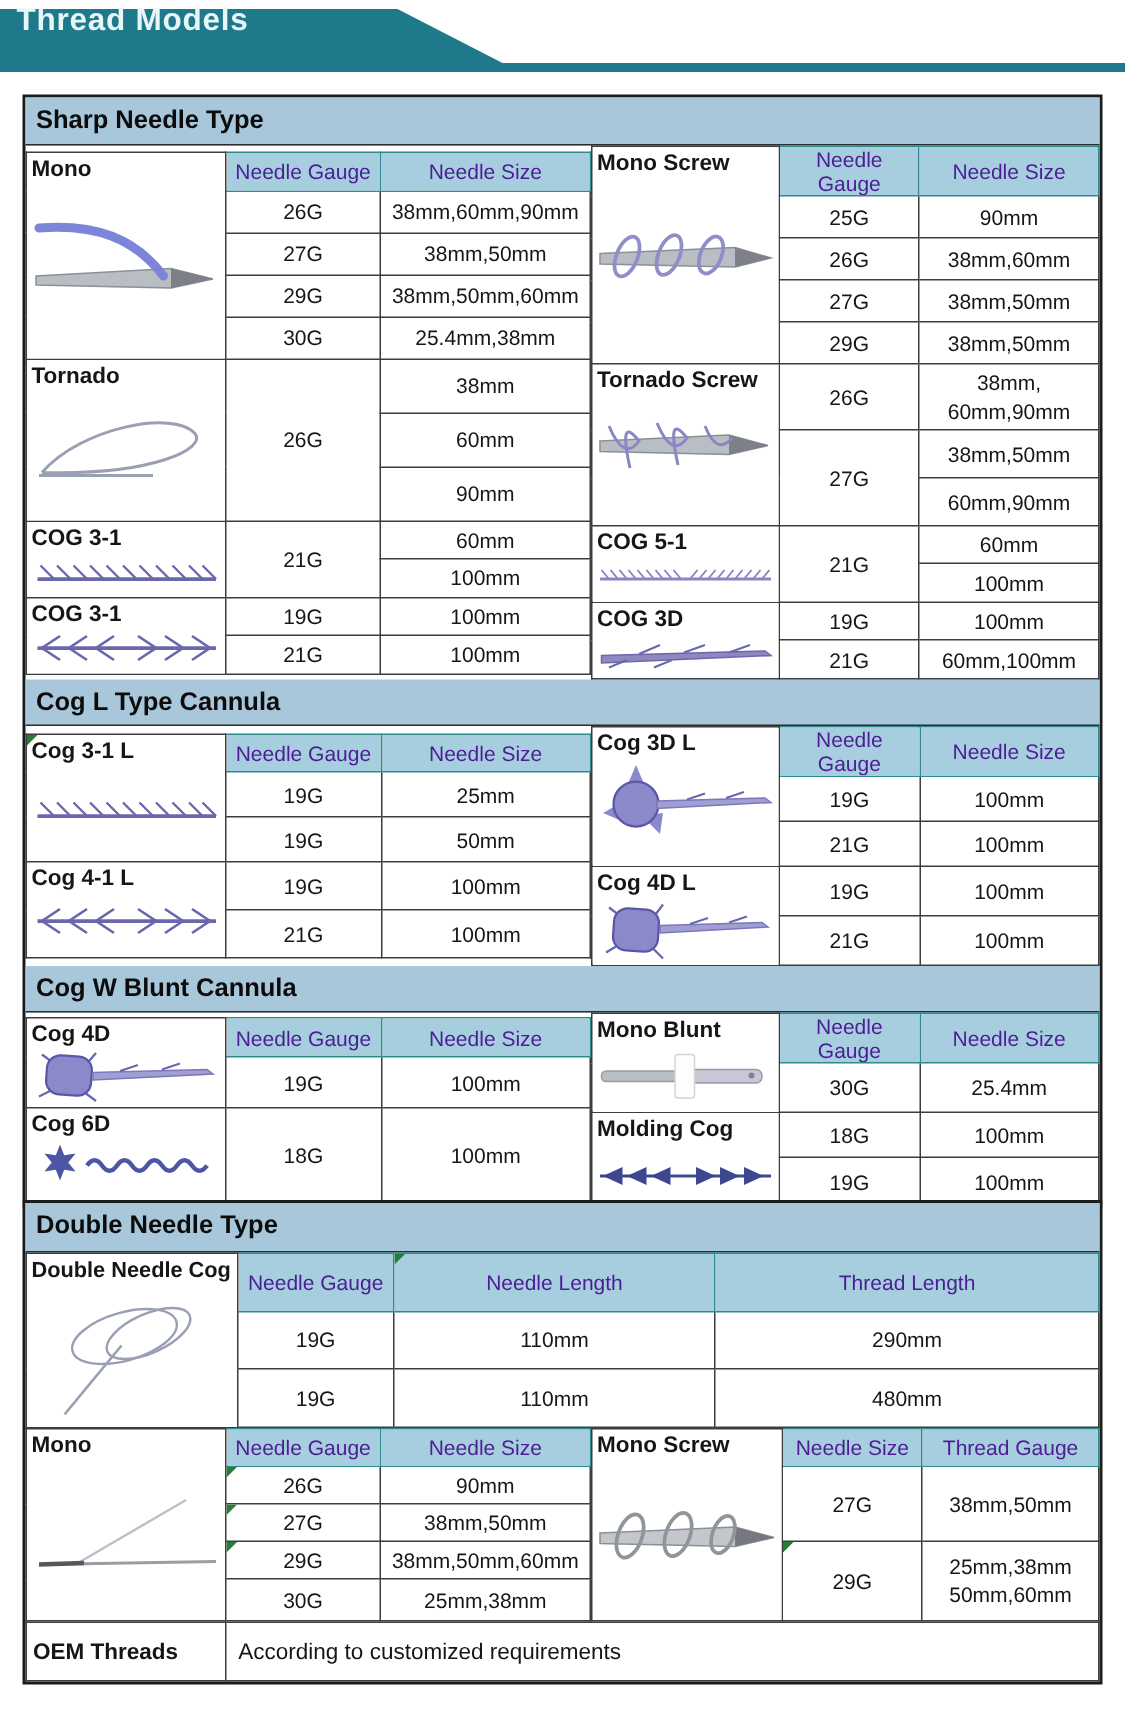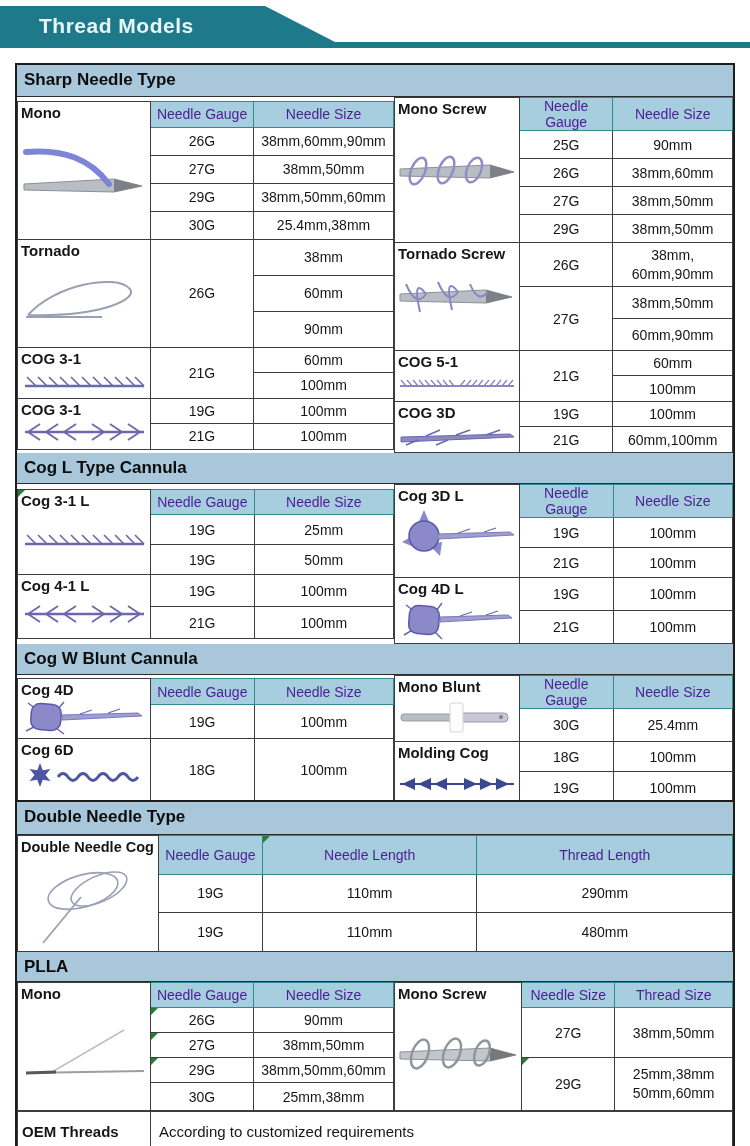--- a/index.html
+++ b/index.html
@@ -1,22 +1,22 @@
 <!DOCTYPE html>
 <html><head>
 <meta charset="utf-8">
 <style>
   html,body{margin:0;padding:0;background:#fff;}
   .sheet{position:relative;width:750px;height:1146px;background:#fff;overflow:hidden;
          font-family:"Liberation Sans",sans-serif;color:#161616;}
   
   .banner{position:absolute;left:0;top:6px;width:750px;height:42px;background:#1e7a8a;
           clip-path:polygon(0 0,265px 0,335px 36px,750px 36px,750px 42px,0 42px);}
-  .banner-title{position:absolute;left:11px;top:14px;font-size:21px;font-weight:bold;
-          color:#e9f6f8;letter-spacing:.5px;margin-left:28px;}
+  .banner-title{position:absolute;left:11px;top:2px;font-size:21px;font-weight:bold;
+          color:#e9f6f8;letter-spacing:.5px;}
   
   .tbl-outer{position:absolute;left:15px;width:720px;box-sizing:border-box;
           border:2px solid #1c1c1c;background:#fff;}
   .sec-title{box-sizing:border-box;background:#a8c7da;border-bottom:1px solid #2d2d2d;
           font-size:17px;font-weight:bold;color:#0c0c0c;padding:5px 0 0 7px;}
   .row2{display:flex;align-items:center;}
   table{border-collapse:collapse;table-layout:fixed;}
   td{border:1px solid #3d3d3d;font-size:14px;text-align:center;vertical-align:middle;
      padding:0 2px;color:#161616;position:relative;overflow:hidden;}
   td.hdr{background:#a6cede;border-color:#2e8b92;font-size:14px;color:#4c1d95;}
@@ -448,21 +448,20 @@
         <td>290mm</td>
       </tr>
       <tr class="rh35">
         <td>19G</td>
         <td>110mm</td>
         <td>480mm</td>
       </tr>
     </tbody>
       </table>
 
-    <div class="sec-title" style="height:30px">PLLA</div>
 
     <div class="row2">
       <table>
         <colgroup>
             <col style="width:133px">
             <col style="width:104px">
             <col style="width:140px">
           </colgroup>
         <tbody>
             <tr class="rh25">
@@ -508,21 +507,21 @@
             <span>Mono Screw</span>
             <svg width="120" height="74" viewBox="0 0 120 74" style="margin-top:16px">
               <polygon points="2,34 92,30 118,37 92,43 2,41" fill="#c3c7cc" stroke="#8b9096" stroke-width="1"></polygon>
               <polygon points="92,30 118,37 92,43" fill="#75797e"></polygon>
               <ellipse cx="22" cy="36" rx="8" ry="15" fill="none" stroke="#8f959b" stroke-width="2.5" transform="rotate(20 22 36)"></ellipse>
               <ellipse cx="54" cy="35" rx="8" ry="15" fill="none" stroke="#8f959b" stroke-width="2.5" transform="rotate(20 54 35)"></ellipse>
               <ellipse cx="84" cy="35" rx="7" ry="13" fill="none" stroke="#8f959b" stroke-width="2.5" transform="rotate(20 84 35)"></ellipse>
             </svg>
           </td>
           <td class="hdr">Needle Size</td>
-          <td class="hdr">Thread Size</td>
+          <td class="hdr">Thread Gauge</td>
         </tr>
         <tr class="rh50">
           <td>27G</td>
           <td>38mm,50mm</td>
         </tr>
         <tr class="rh53">
           <td><span class="flag"></span><span>29G</span></td>
           <td class="two-line">
             <div>25mm,38mm</div>
             <div>50mm,60mm</div>

